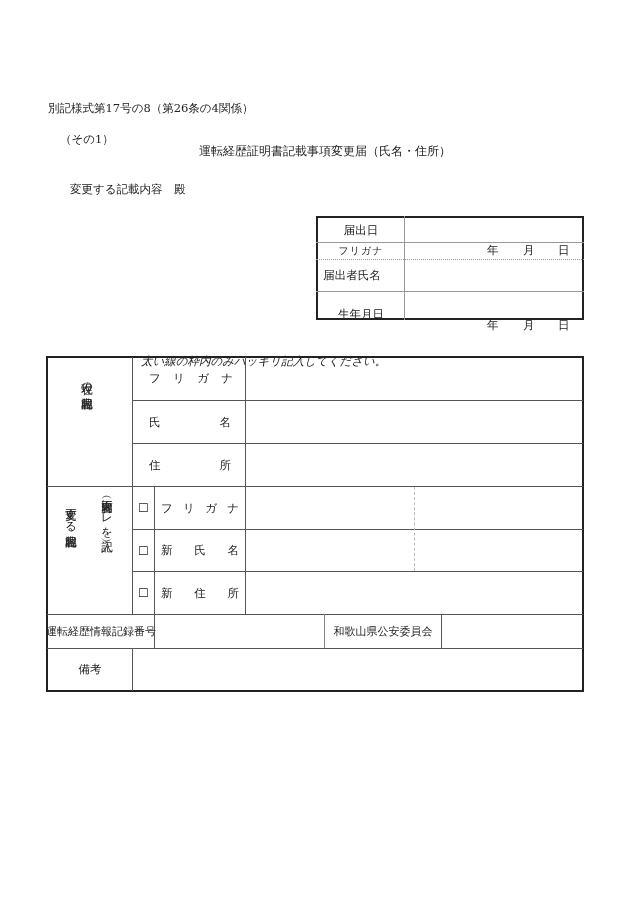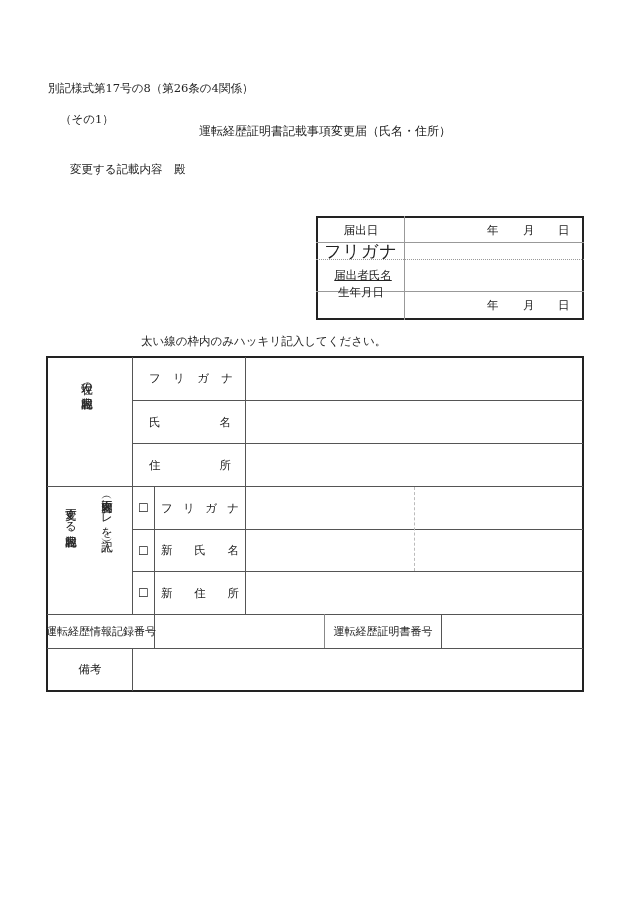--- a/index.html
+++ b/index.html
@@ -1,19 +1,19 @@
 <!DOCTYPE html>
 <html><head>
 <meta charset="utf-8">
 <style>
   html, body { margin:0; padding:0; background:#ffffff; }
   body { width:630px; height:903px; position:relative; overflow:hidden;
          font-family:"DejaVu Serif","Liberation Serif",serif; color:#222; }
   .abs { position:absolute; }
-  .t { font-size:11.5px; line-height:14px; white-space:nowrap; }
+  .t { font-size:11.5px; line-height:14px; white-space:nowrap;margin-top:20px; }
   .ln { position:absolute; background:#555; }
   .thick { background:#222; }
   .dot { position:absolute; border-top:1px dotted #999; height:0; }
   .vdot { position:absolute; border-left:1px dashed #bbb; width:0; }
   .cell { position:absolute; display:flex; align-items:center; justify-content:center;
           font-size:11.5px; white-space:nowrap; }
   .spread { justify-content:space-between; box-sizing:border-box; }
   .vert { writing-mode:vertical-rl; text-orientation:upright; font-size:11.5px; letter-spacing:0px; }
 </style>
 </head>
@@ -37,35 +37,35 @@
   <div class="dot" style="left:316px;top:259px;width:268px;"></div>
   <div class="ln" style="left:316px;top:291px;width:268px;height:1px;background:#999;"></div>
 
   <div class="cell" style="left:318px;top:218px;width:86px;height:24px;">届出日</div>
   <div class="abs" style="left:405px;top:218px;width:177px;height:24px;">
     <span class="abs t" style="left:82px;top:5px;">年</span>
     <span class="abs t" style="left:118px;top:5px;">月</span>
     <span class="abs t" style="left:153px;top:5px;">日</span>
   </div>
 
-  <div class="cell" style="left:318px;top:243px;width:86px;height:16px;font-size:17px;letter-spacing:1px;">フリガナ</div>
+  <div class="cell" style="left:318px;top:243px;width:86px;height:16px;font-size:10px;letter-spacing:1px;">フリガナ</div>
   <div class="abs" style="left:405px;top:243px;width:177px;height:16px;"></div>
 
-  <div class="cell" style="left:320px;top:260px;width:86px;height:31px;text-decoration:underline;">届出者氏名</div>
+  <div class="cell" style="left:309px;top:260px;width:86px;height:31px;">届出者氏名</div>
   <div class="abs" style="left:405px;top:260px;width:177px;height:31px;"></div>
 
-  <div class="cell" style="left:318px;top:279px;width:86px;height:26px;">生年月日</div>
+  <div class="cell" style="left:318px;top:301px;width:86px;height:26px;">生年月日</div>
   <div class="abs" style="left:405px;top:292px;width:177px;height:26px;">
     <span class="abs t" style="left:82px;top:6px;">年</span>
     <span class="abs t" style="left:118px;top:6px;">月</span>
     <span class="abs t" style="left:153px;top:6px;">日</span>
   </div>
 </div>
 
-<div class="abs t" style="left:141px;top:334px;">太い線の枠内のみハッキリ記入してください。</div>
+<div class="abs t" style="left:141px;top:334px;font-style:italic;">太い線の枠内のみハッキリ記入してください。</div>
 
 <div>
 
   <div class="ln thick" style="left:46px;top:356px;width:538px;height:2px;"></div>
   <div class="ln thick" style="left:46px;top:690px;width:538px;height:2px;"></div>
   <div class="ln thick" style="left:46px;top:356px;width:2px;height:336px;"></div>
   <div class="ln thick" style="left:582px;top:356px;width:2px;height:336px;"></div>
 
   <div class="ln" style="left:132px;top:400px;width:451px;height:1px;"></div>
   <div class="ln" style="left:132px;top:443px;width:451px;height:1px;"></div>
@@ -128,18 +128,18 @@
   <div class="cell" style="left:133px;top:572px;width:21px;height:42px;font-size:12px;">☐</div>
   <div class="cell spread" style="left:155px;top:572px;width:90px;height:42px;padding:0 6px 0 6px;">
     <span>新</span>
     <span>住</span>
     <span>所</span>
   </div>
   <div class="abs" style="left:246px;top:572px;width:336px;height:42px;"></div>
 
   <div class="cell" style="left:48px;top:615px;width:106px;height:33px;font-size:11px;">運転経歴情報記録番号</div>
   <div class="abs" style="left:155px;top:615px;width:169px;height:33px;"></div>
-  <div class="cell" style="left:325px;top:615px;width:116px;height:33px;font-size:11px;">運転経歴証明書番号</div>
+  <div class="cell" style="left:325px;top:615px;width:116px;height:33px;font-size:11px;">和歌山県公安委員会</div>
   <div class="abs" style="left:442px;top:615px;width:140px;height:33px;"></div>
 
   <div class="cell" style="left:48px;top:649px;width:84px;height:41px;">備考</div>
   <div class="abs" style="left:133px;top:649px;width:449px;height:41px;"></div>
 </div>
 
 </body></html>

